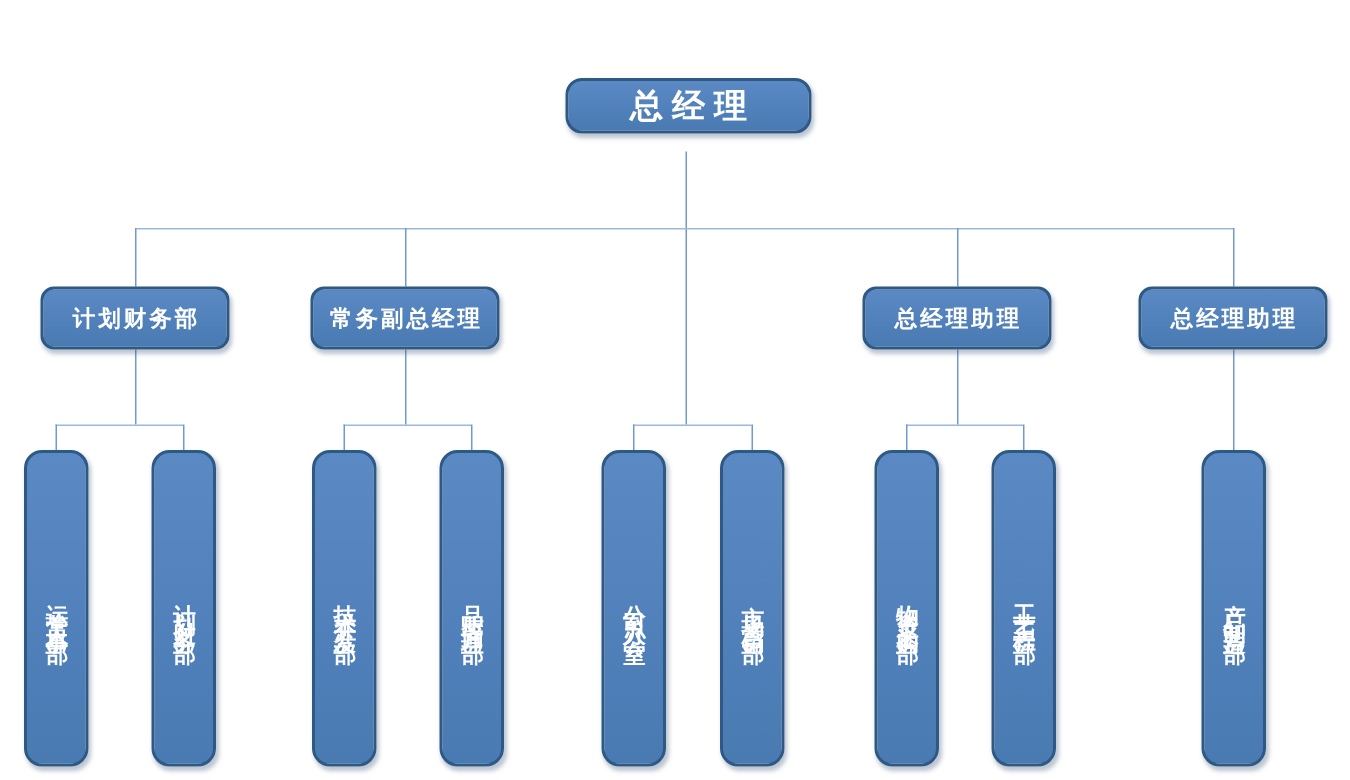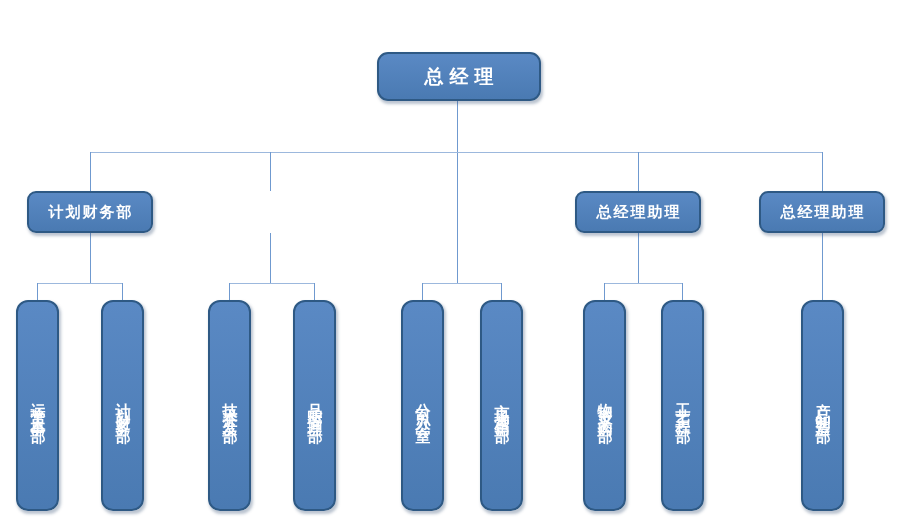--- a/index.html
+++ b/index.html
@@ -23,23 +23,23 @@
     position:absolute;
     box-sizing:border-box;
     background:linear-gradient(180deg,var(--node-fill-top),var(--node-fill-bottom));
     border:2px solid var(--node-border);
     color:var(--node-text);
     display:flex;align-items:center;justify-content:center;
     font-weight:bold;
     box-shadow:1.5px 2.5px 3px rgba(60,85,120,0.35);
   }
   .root-node{
-    left:377px;top:52px;width:164px;height:49px;
+    left:377px;top:52px;width:164px;height:37px;
     border-radius:11px;
-    font-size:19px;letter-spacing:6px;text-indent:6px;
+    font-size:22px;letter-spacing:6px;text-indent:6px;
   }
   .mgr-node{
     top:191px;width:126px;height:42px;
     border-radius:9px;
     font-size:15px;letter-spacing:2px;text-indent:2px;
   }
   .dept-node{
     top:300px;width:43px;height:211px;
     border-radius:12px;
     font-size:15px;
@@ -92,20 +92,23 @@
     <div class="line vline" style="left:822px;top:233px;height:67px;"></div>
   </div>
 
   <div class="node root-node">
     <span>总经理</span>
   </div>
 
   <div class="node mgr-node" style="left:27px;">
     <span>计划财务部</span>
   </div>
+  <div class="node mgr-node" style="left:207px;">
+    <span>常务副总经理</span>
+  </div>
   <div class="node mgr-node" style="left:575px;">
     <span>总经理助理</span>
   </div>
   <div class="node mgr-node" style="left:759px;">
     <span>总经理助理</span>
   </div>
 
   <div class="node dept-node" style="left:16px;">
     <span class="vtext">运营人事部</span>
   </div>

